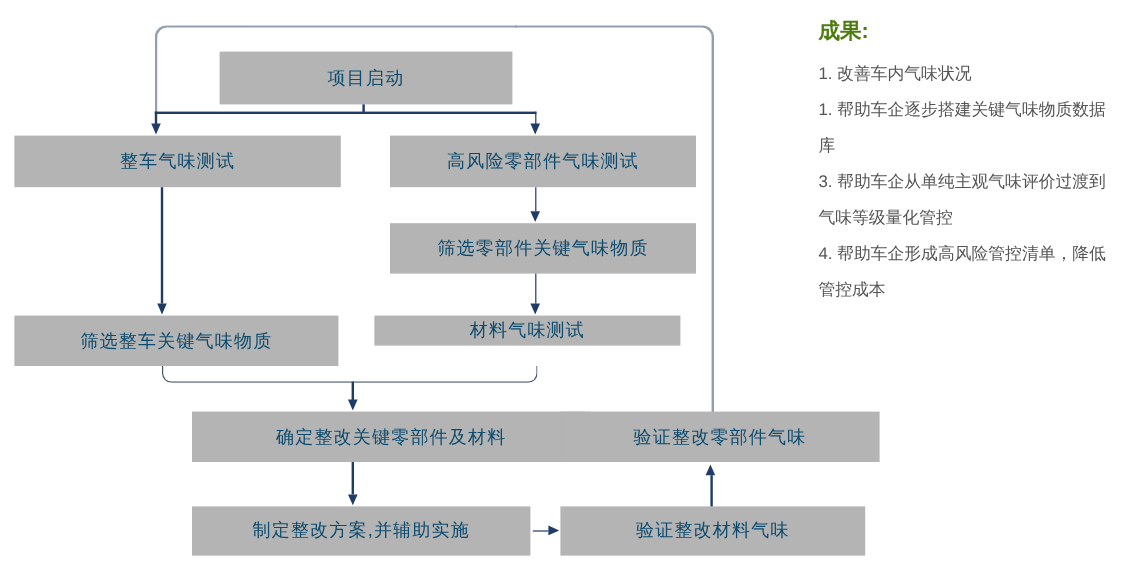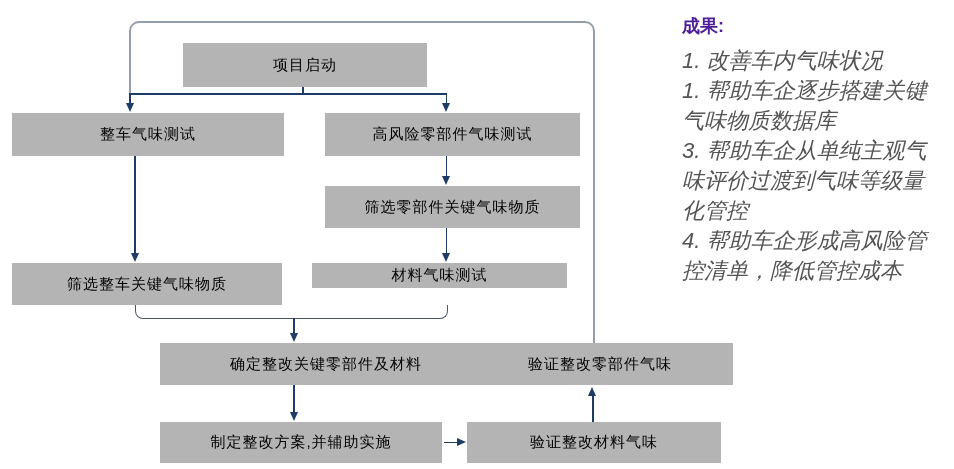--- a/index.html
+++ b/index.html
@@ -12,21 +12,21 @@
     position: relative;
     width: 954px;
     height: 469px;
     background: #ffffff;
     overflow: hidden;
   }
   
   .node {
     position: absolute;
     background: #b4b4b4;
-    color: #000000;
+    color: #0c4a6e;
     display: flex;
     align-items: center;
     justify-content: center;
     font-size: 15px;
     letter-spacing: 1px;
     text-align: right;
     white-space: nowrap;
   }
   
   .line {
@@ -85,28 +85,27 @@
   
   .results {
     position: absolute;
     left: 682px; top: 12px;
     width: 252px;
     color: #545454;
   }
   .results-title {
     font-size: 18px;
     font-weight: bold;
-    color: #4c1d95;
+    color: #4d7c0f;
     line-height: 28px;
     margin-bottom: 6px;
   }
   .results-item {
-    font-size: 22px;
+    font-size: 14px;
     line-height: 30px;
-    font-style: italic;
   }
 </style>
 </head>
 <body>
 
 <div class="canvas">
 
   <div class="loop-left"></div>
   <div class="loop-right"></div>
 

